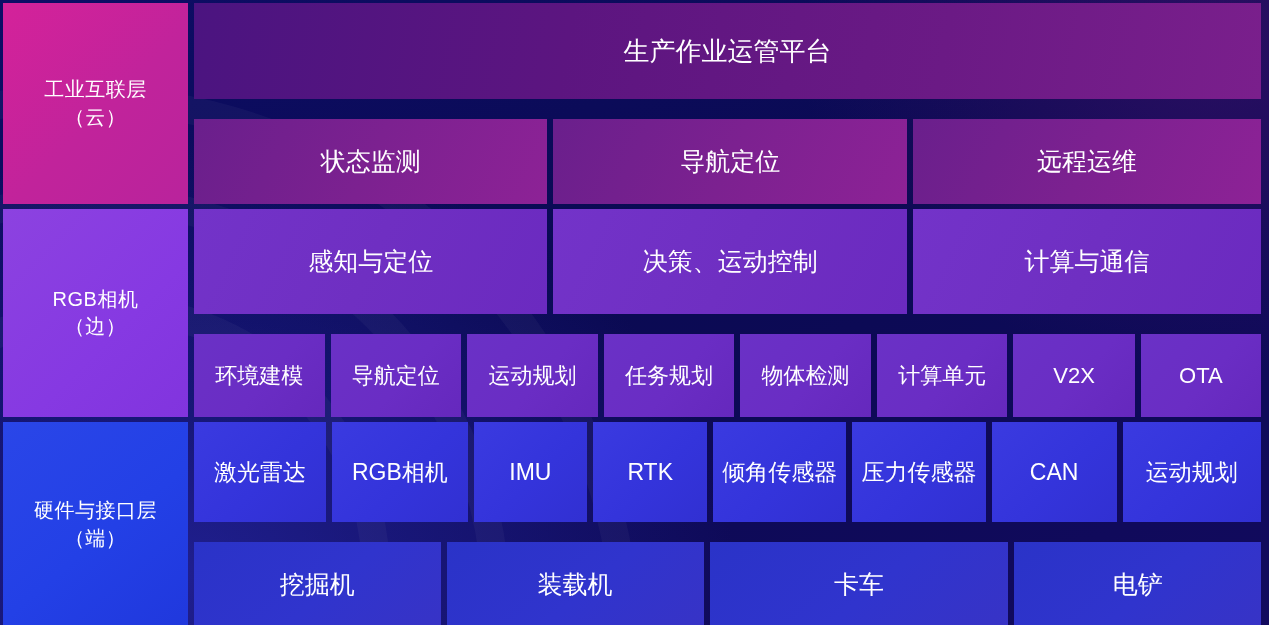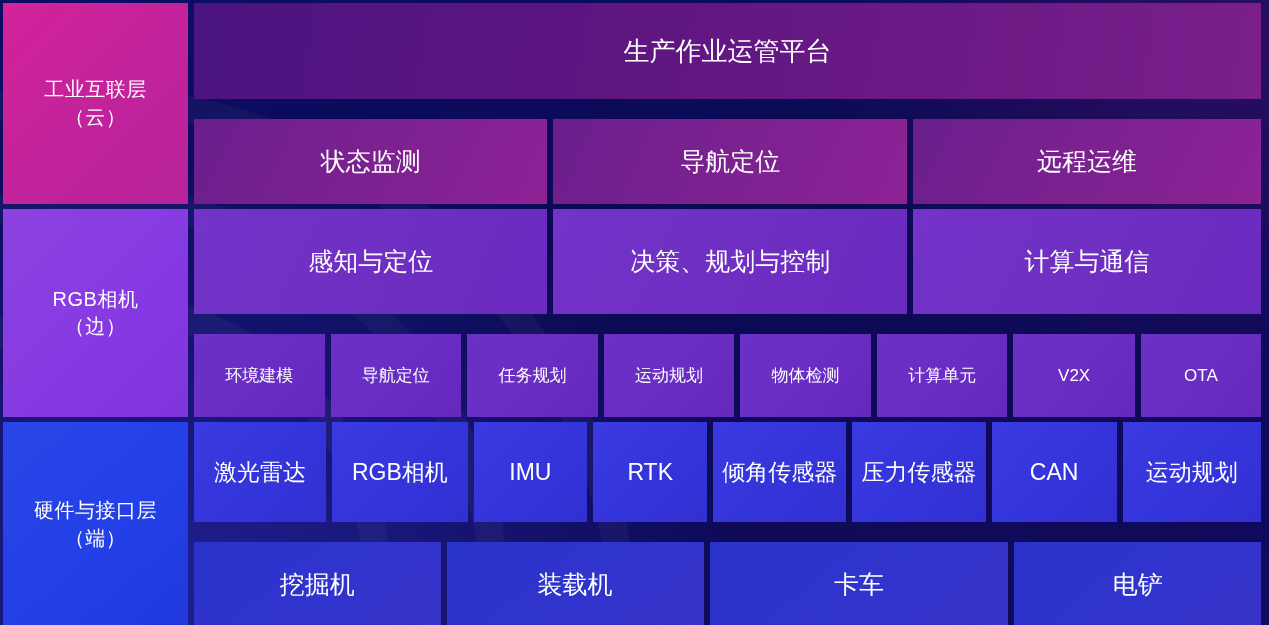--- a/index.html
+++ b/index.html
@@ -112,21 +112,21 @@
   
   .row.ai-top { flex: 0 0 105px; border-radius: 26px; }
   .row.ai-sub { flex: 1 1 auto; }
 
   .cell.ai-group {
     background: linear-gradient(115deg, #7333c9 0%, #6f2fc2 50%, #6b2ac0 100%);
     font-size: 25px;
   }
   .cell.ai-mod {
     background: linear-gradient(130deg, #6a31c6 0%, #6a2dc4 55%, #6528bd 100%);
-    font-size: 17px;
+    font-size: 22px;
   }
 
   
   .row.hw-top { flex: 0 0 100px; }
   .row.hw-sub { flex: 1 1 auto; }
 
   .cell.hw-mod {
     background: linear-gradient(135deg, #3a3ae0 0%, #3434db 55%, #3130d2 100%);
     font-size: 23px;
   }
@@ -168,28 +168,28 @@
     <div class="layer ai">
       <div class="layer-label ai">
         <div>
           <div>RGB相机</div>
           <div>（边）</div>
         </div>
       </div>
       <div class="layer-body">
         <div class="row ai-top">
           <div class="cell ai-group" style="flex:33.5 1 0">感知与定位</div>
-          <div class="cell ai-group" style="flex:33.5 1 0">决策、规划与控制</div>
+          <div class="cell ai-group" style="flex:33.5 1 0">决策、运动控制</div>
           <div class="cell ai-group" style="flex:33 1 0">计算与通信</div>
         </div>
         <div class="row ai-sub">
           <div class="cell ai-mod" style="flex:11.3 1 0">环境建模</div>
           <div class="cell ai-mod" style="flex:11.3 1 0">导航定位</div>
+          <div class="cell ai-mod" style="flex:11.3 1 0">运动规划</div>
           <div class="cell ai-mod" style="flex:11.3 1 0">任务规划</div>
-          <div class="cell ai-mod" style="flex:11.3 1 0">运动规划</div>
           <div class="cell ai-mod" style="flex:11.3 1 0">物体检测</div>
           <div class="cell ai-mod" style="flex:11.3 1 0">计算单元</div>
           <div class="cell ai-mod" style="flex:10.5 1 0">V2X</div>
           <div class="cell ai-mod" style="flex:10.4 1 0">OTA</div>
         </div>
       </div>
     </div>
 
     <div class="layer hw">
       <div class="layer-label hw">

